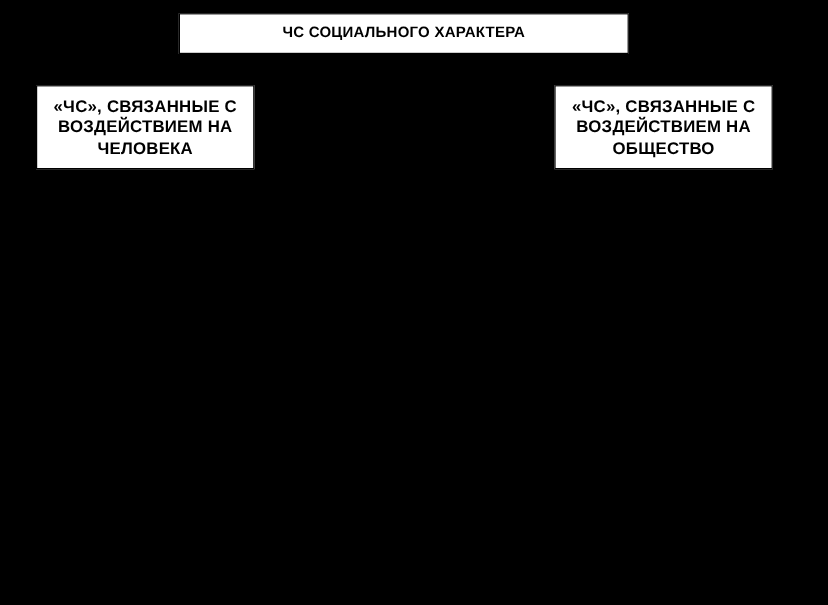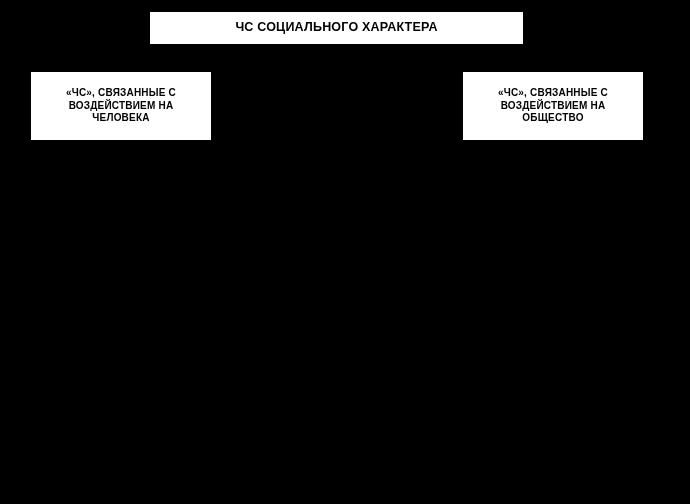--- a/index.html
+++ b/index.html
@@ -43,21 +43,21 @@
   .node-title {
     left: 133px;
     top: 11px;
     width: 375px;
     height: 34px;
     font-size: 12.5px;
   }
 
   .node-child {
     height: 70px;
-    font-size: 10px;
+    font-size: 14px;
     padding: 4px 6px;
   }
 
   .node-child-1 {
     left: 14px;
     top: 71px;
     width: 182px;
   }
 
   .node-child-2 {

